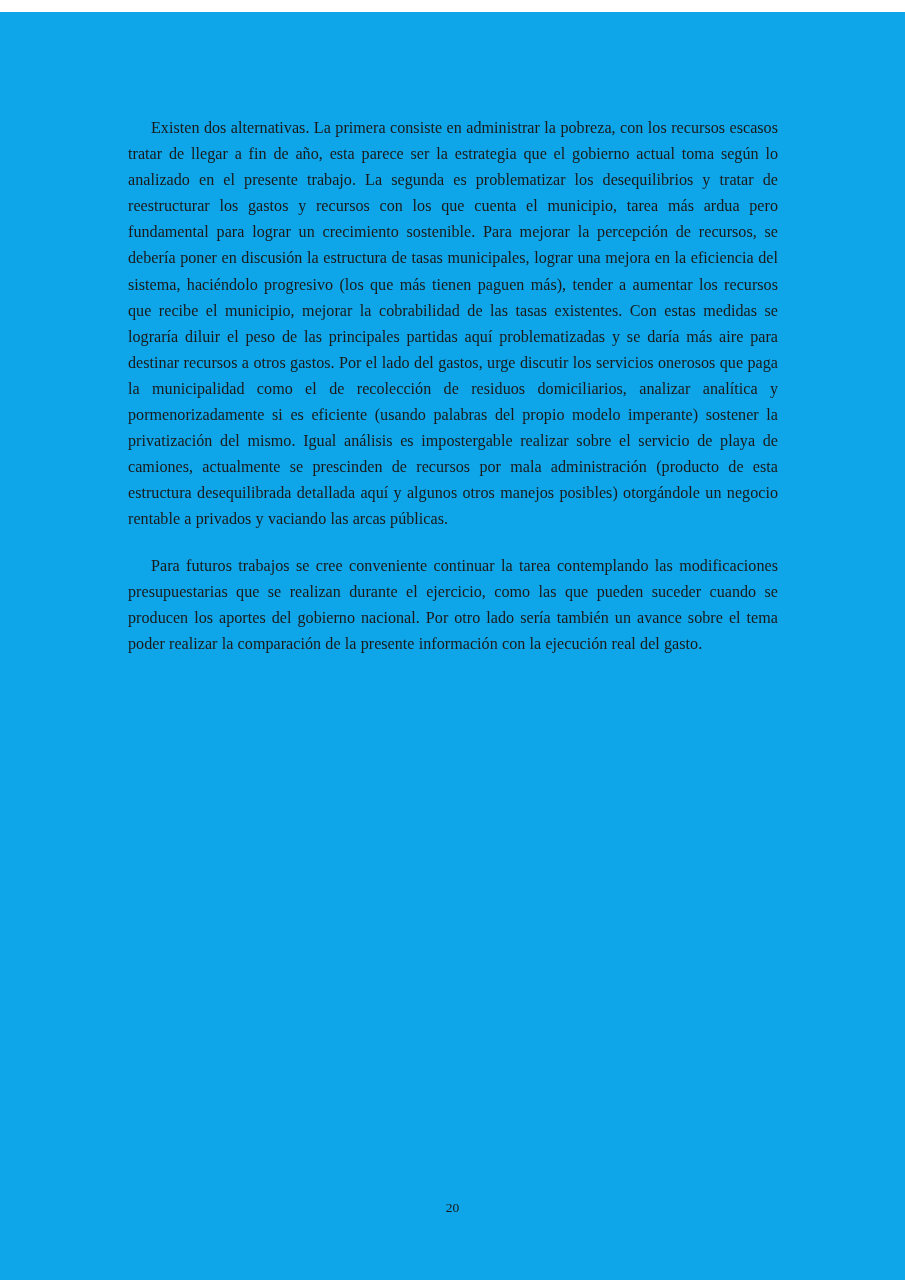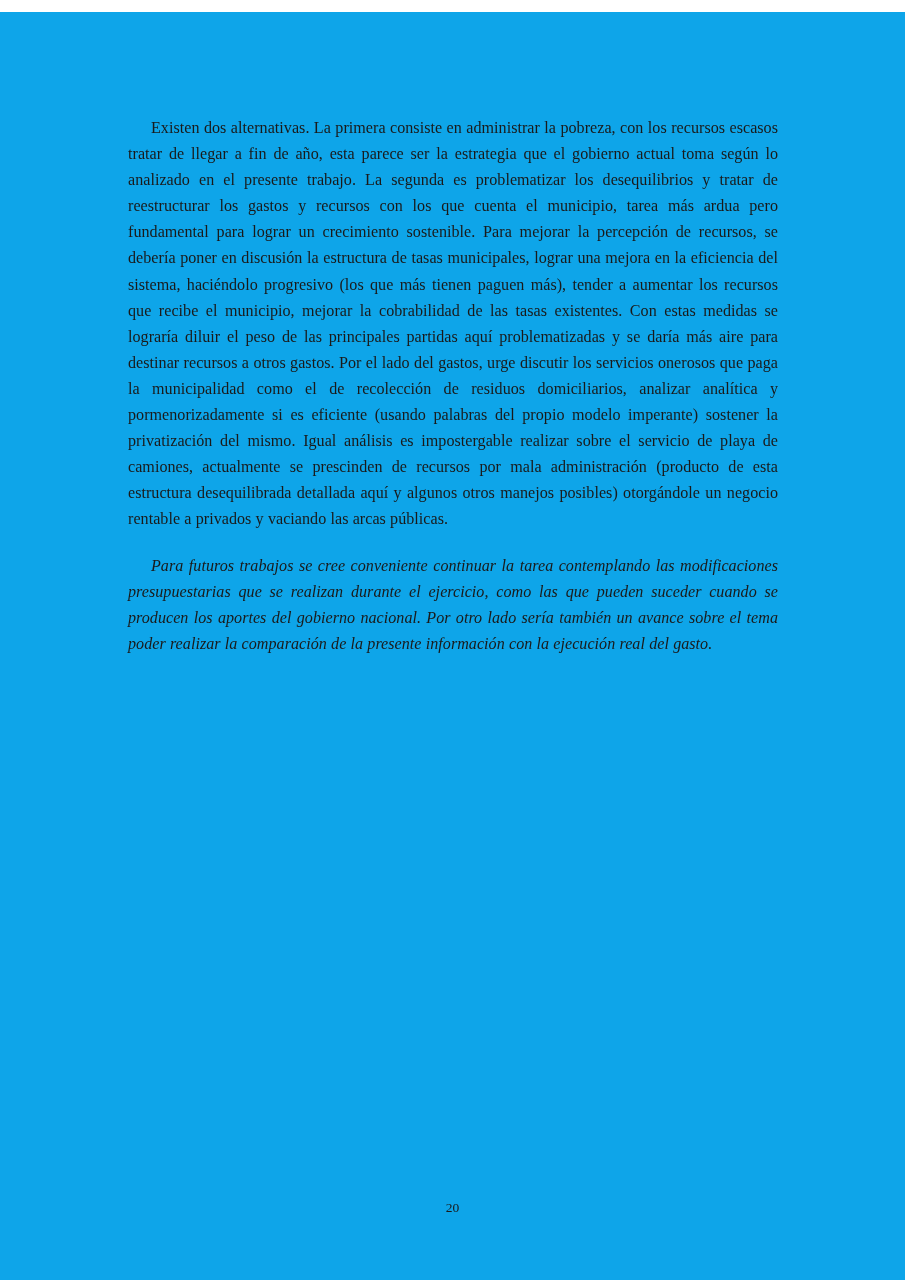--- a/index.html
+++ b/index.html
@@ -32,21 +32,20 @@
     text-justify: inter-word;
     margin: 0 0 20px 0;
     text-indent: 23px;
     hyphens: none;
     -webkit-hyphens: none;
     word-spacing: 0.01em;
     letter-spacing: 0.002em;
   }
   .body-paragraph:last-child {
     margin-bottom: 0;
-    font-style: italic;
   }
   .page-number {
     position: absolute;
     left: 0;
     right: 0;
     top: 1188px;
     text-align: center;
     font-family: "Liberation Serif", "DejaVu Serif", serif;
     font-size: 13.5px;
     line-height: 16px;

